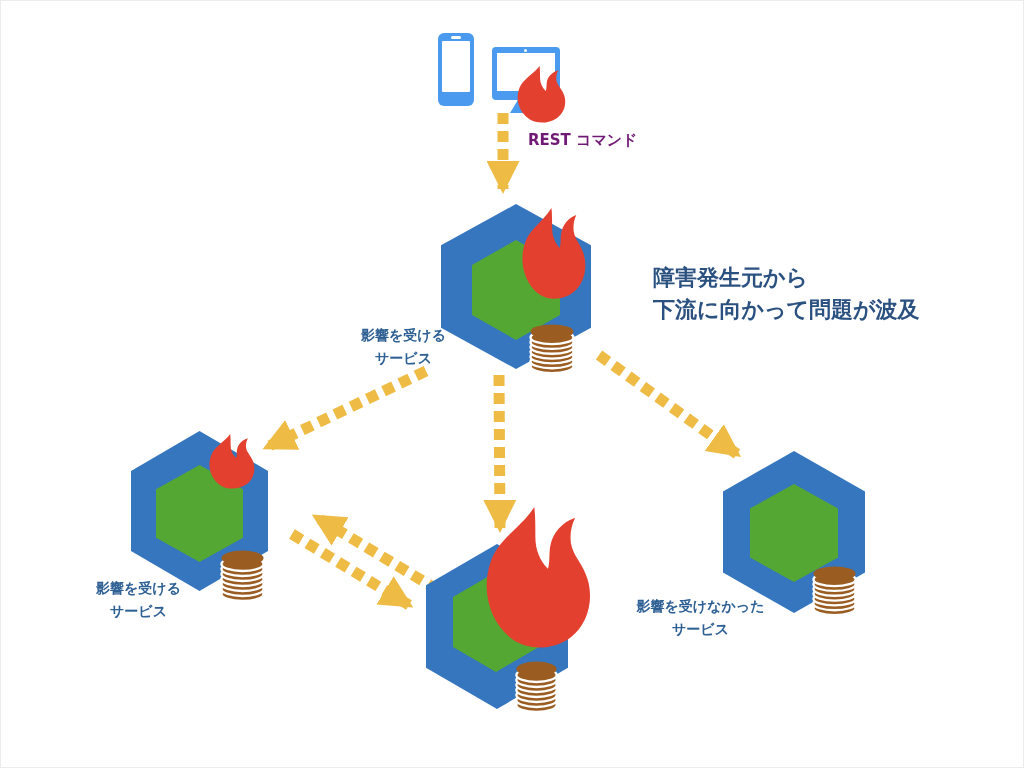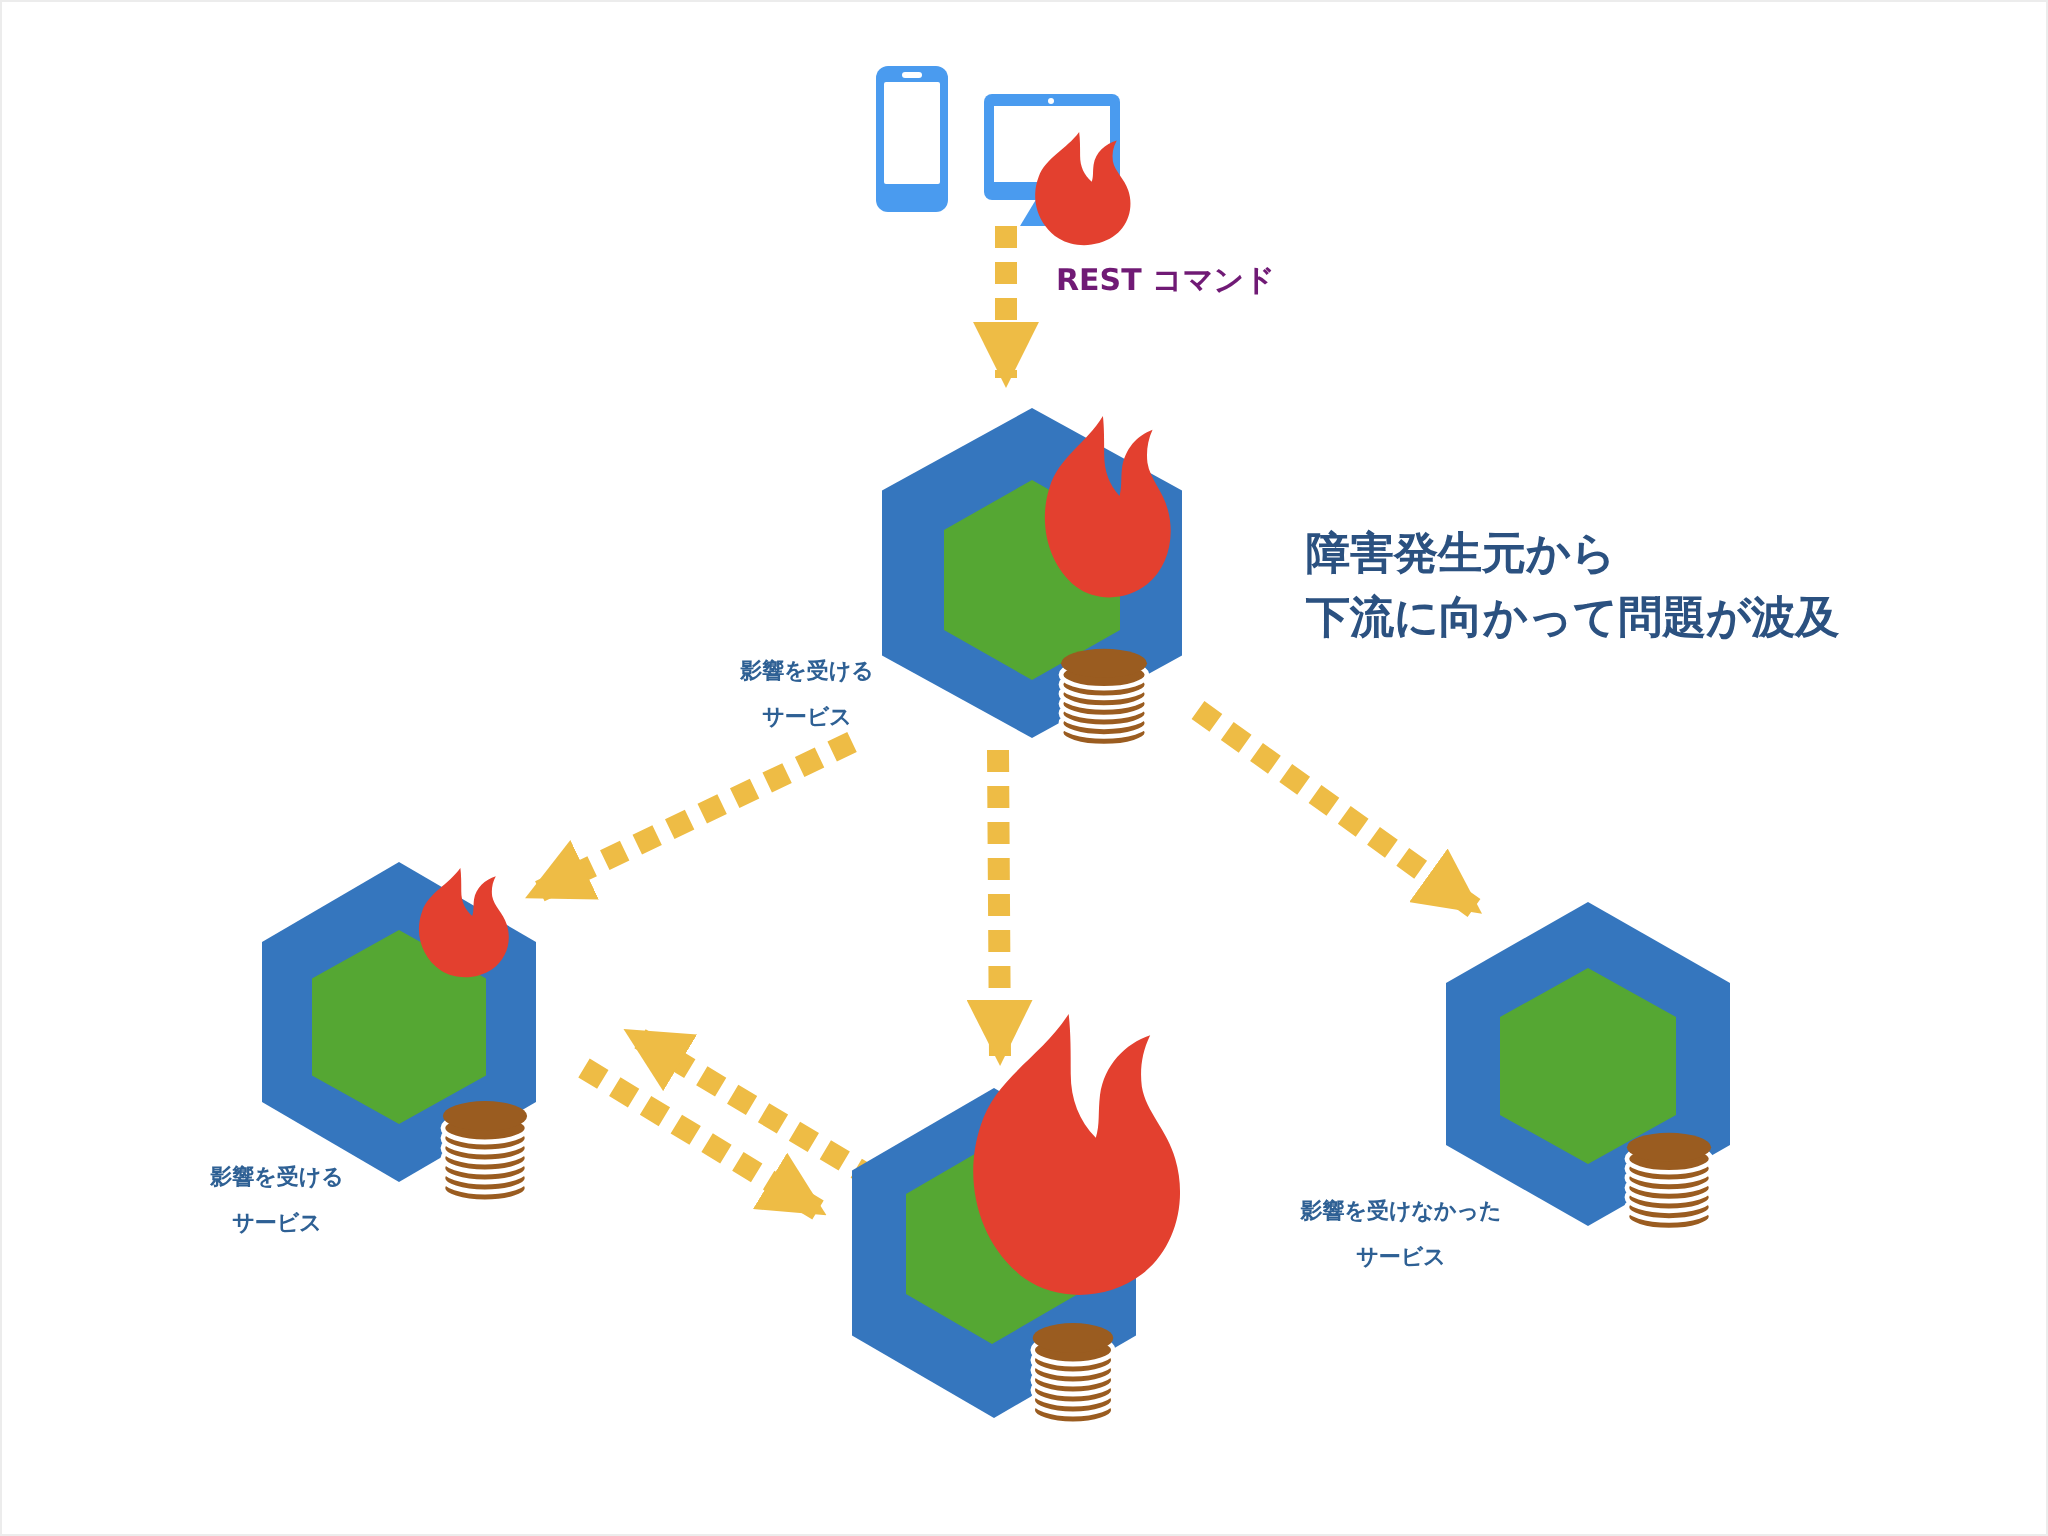--- a/index.html
+++ b/index.html
@@ -10,21 +10,21 @@
   }
   
   .hex{position:absolute;clip-path:polygon(50% 0%,100% 25%,100% 75%,50% 100%,0% 75%,0% 25%);}
   .hex-blue{background:#3576be;width:100%;height:100%;left:0;top:0;}
   .hex-green{background:#55a733;}
   .node{position:absolute;z-index:2;}
   .flame-svg{position:absolute;z-index:3;}
   .coins-svg{position:absolute;z-index:4;}
   
   .node-label{
-    position:absolute;z-index:6;color:#2e6094;font-weight:bold;font-size:11px;
+    position:absolute;z-index:6;color:#2e6094;font-weight:bold;font-size:14px;
     line-height:23px;text-align:center;white-space:pre-line;
   }
   .headline{
     position:absolute;z-index:6;color:#2b5180;font-weight:bold;font-size:22px;
     line-height:32px;text-align:left;white-space:pre-line;
   }
   .rest-label{
     position:absolute;z-index:6;color:#701a75;font-weight:bold;font-size:15px;white-space:nowrap;
   }
   

